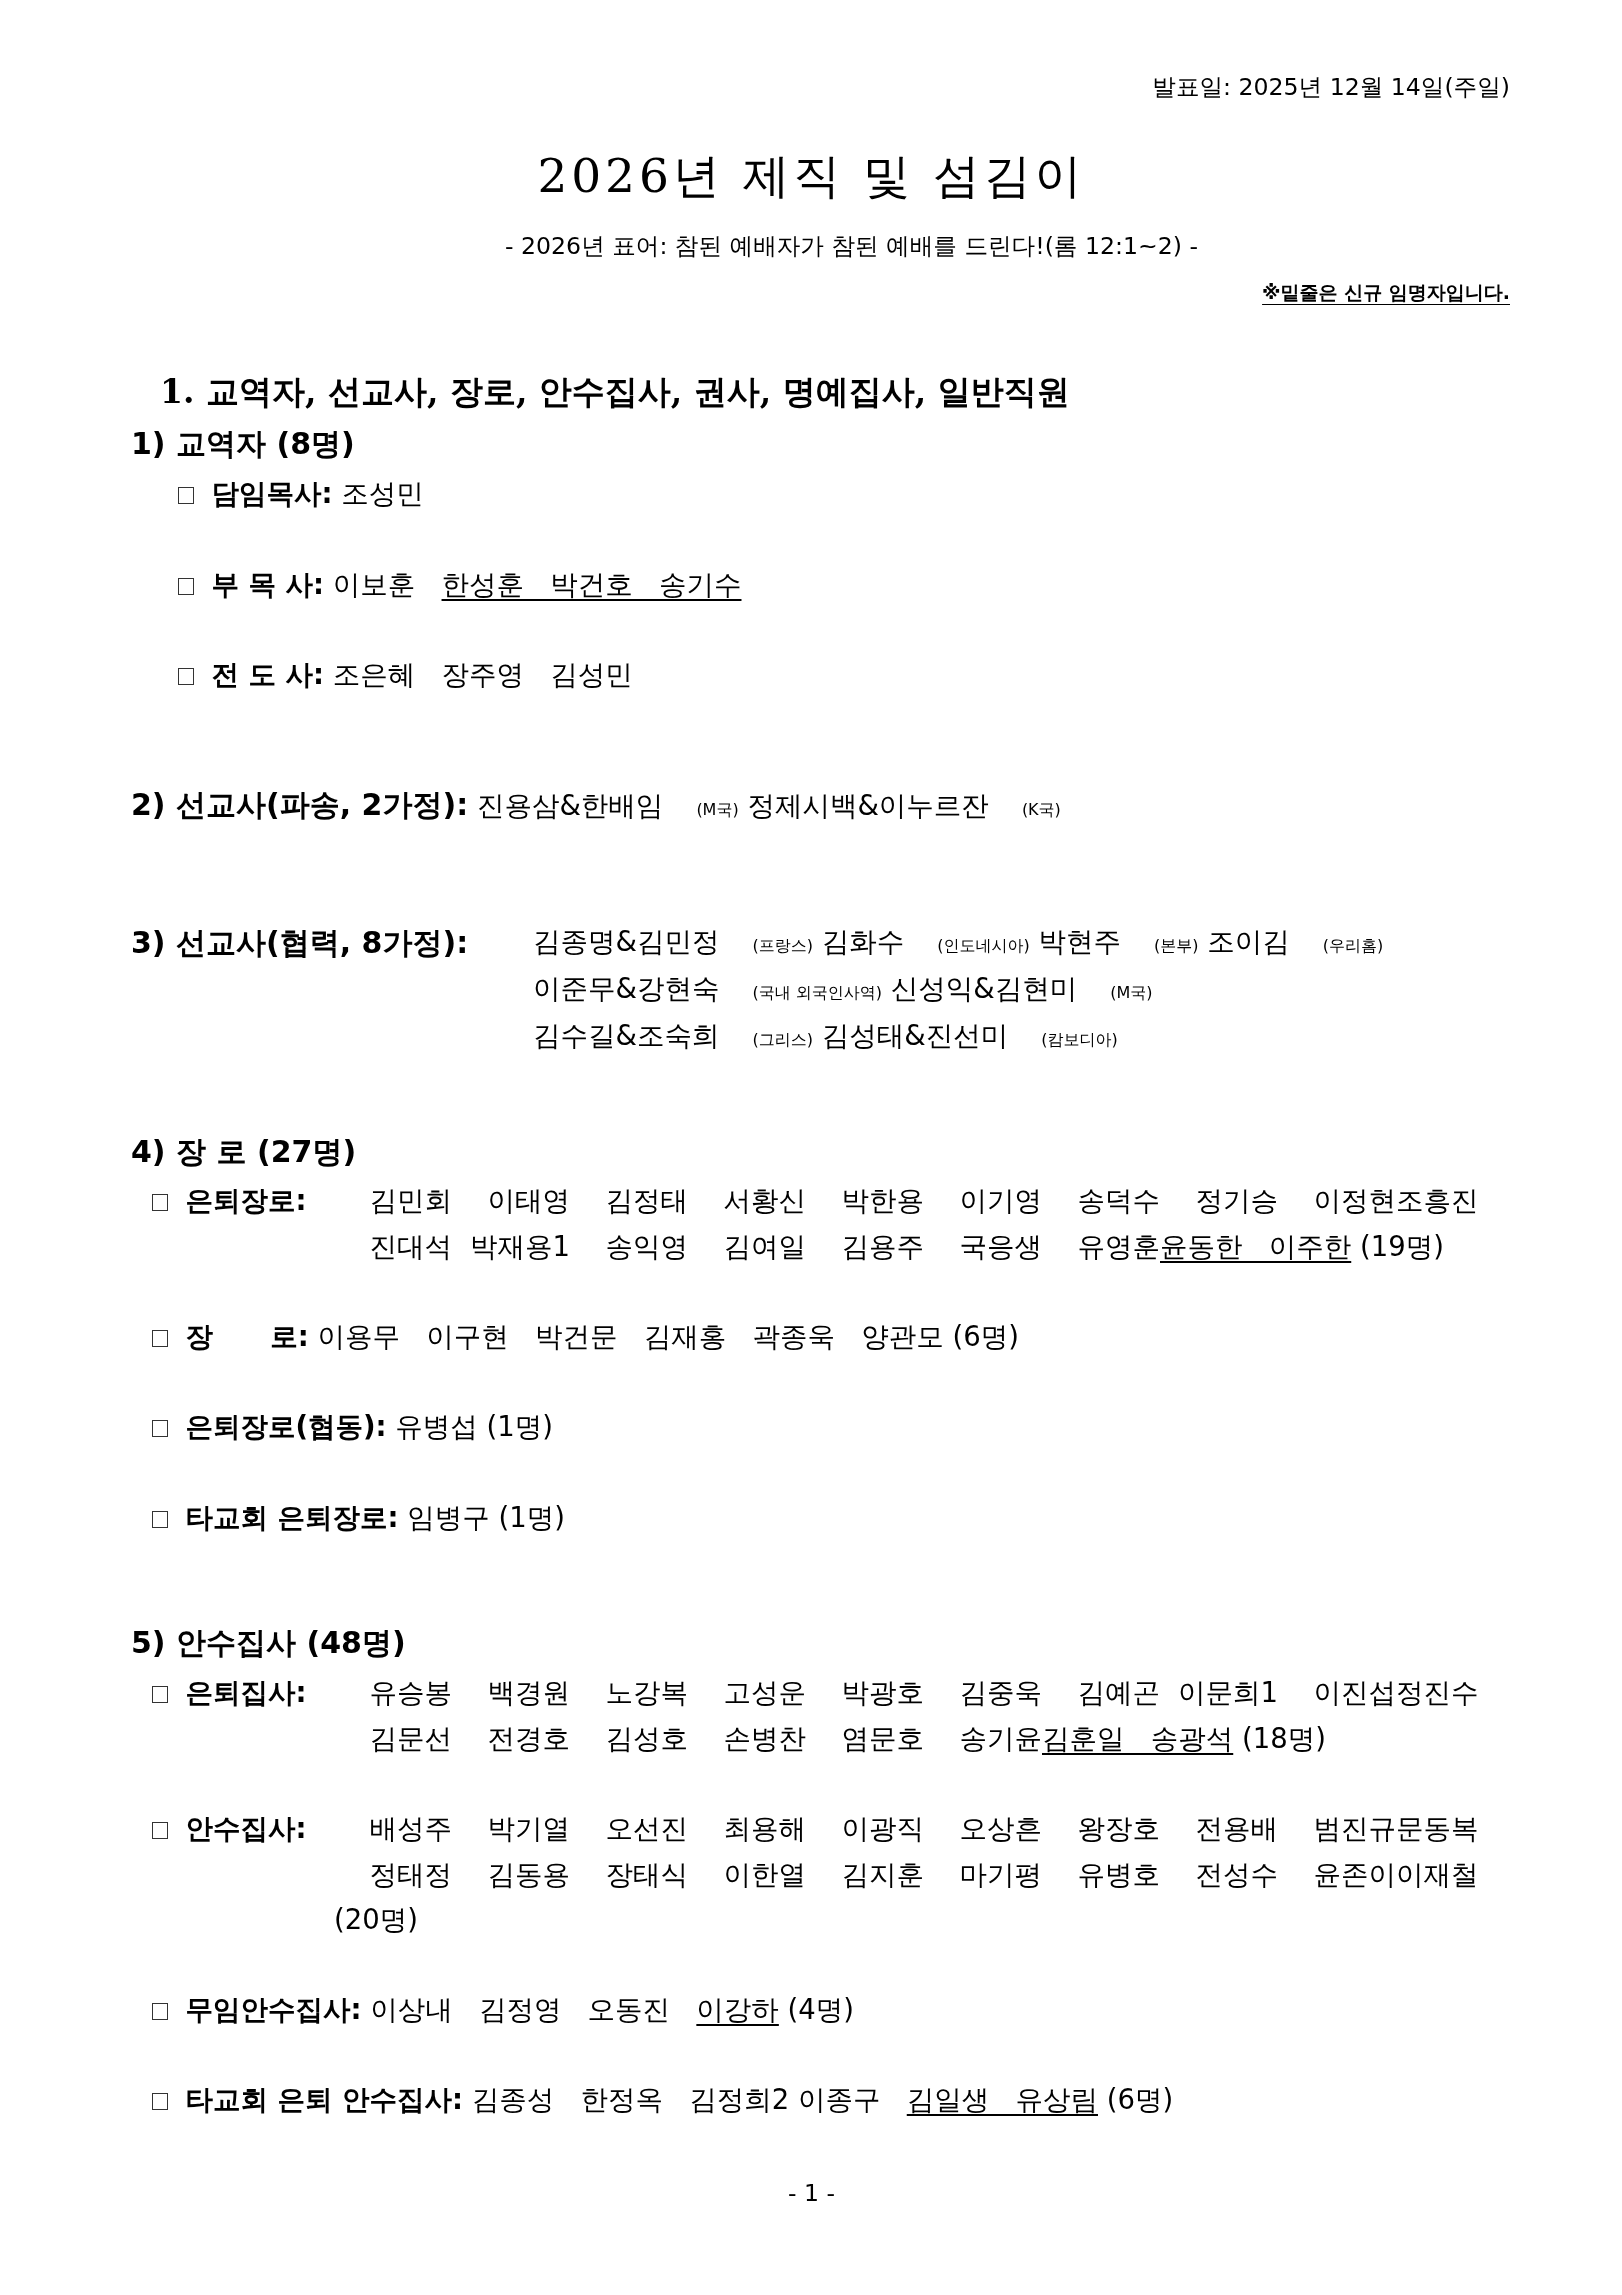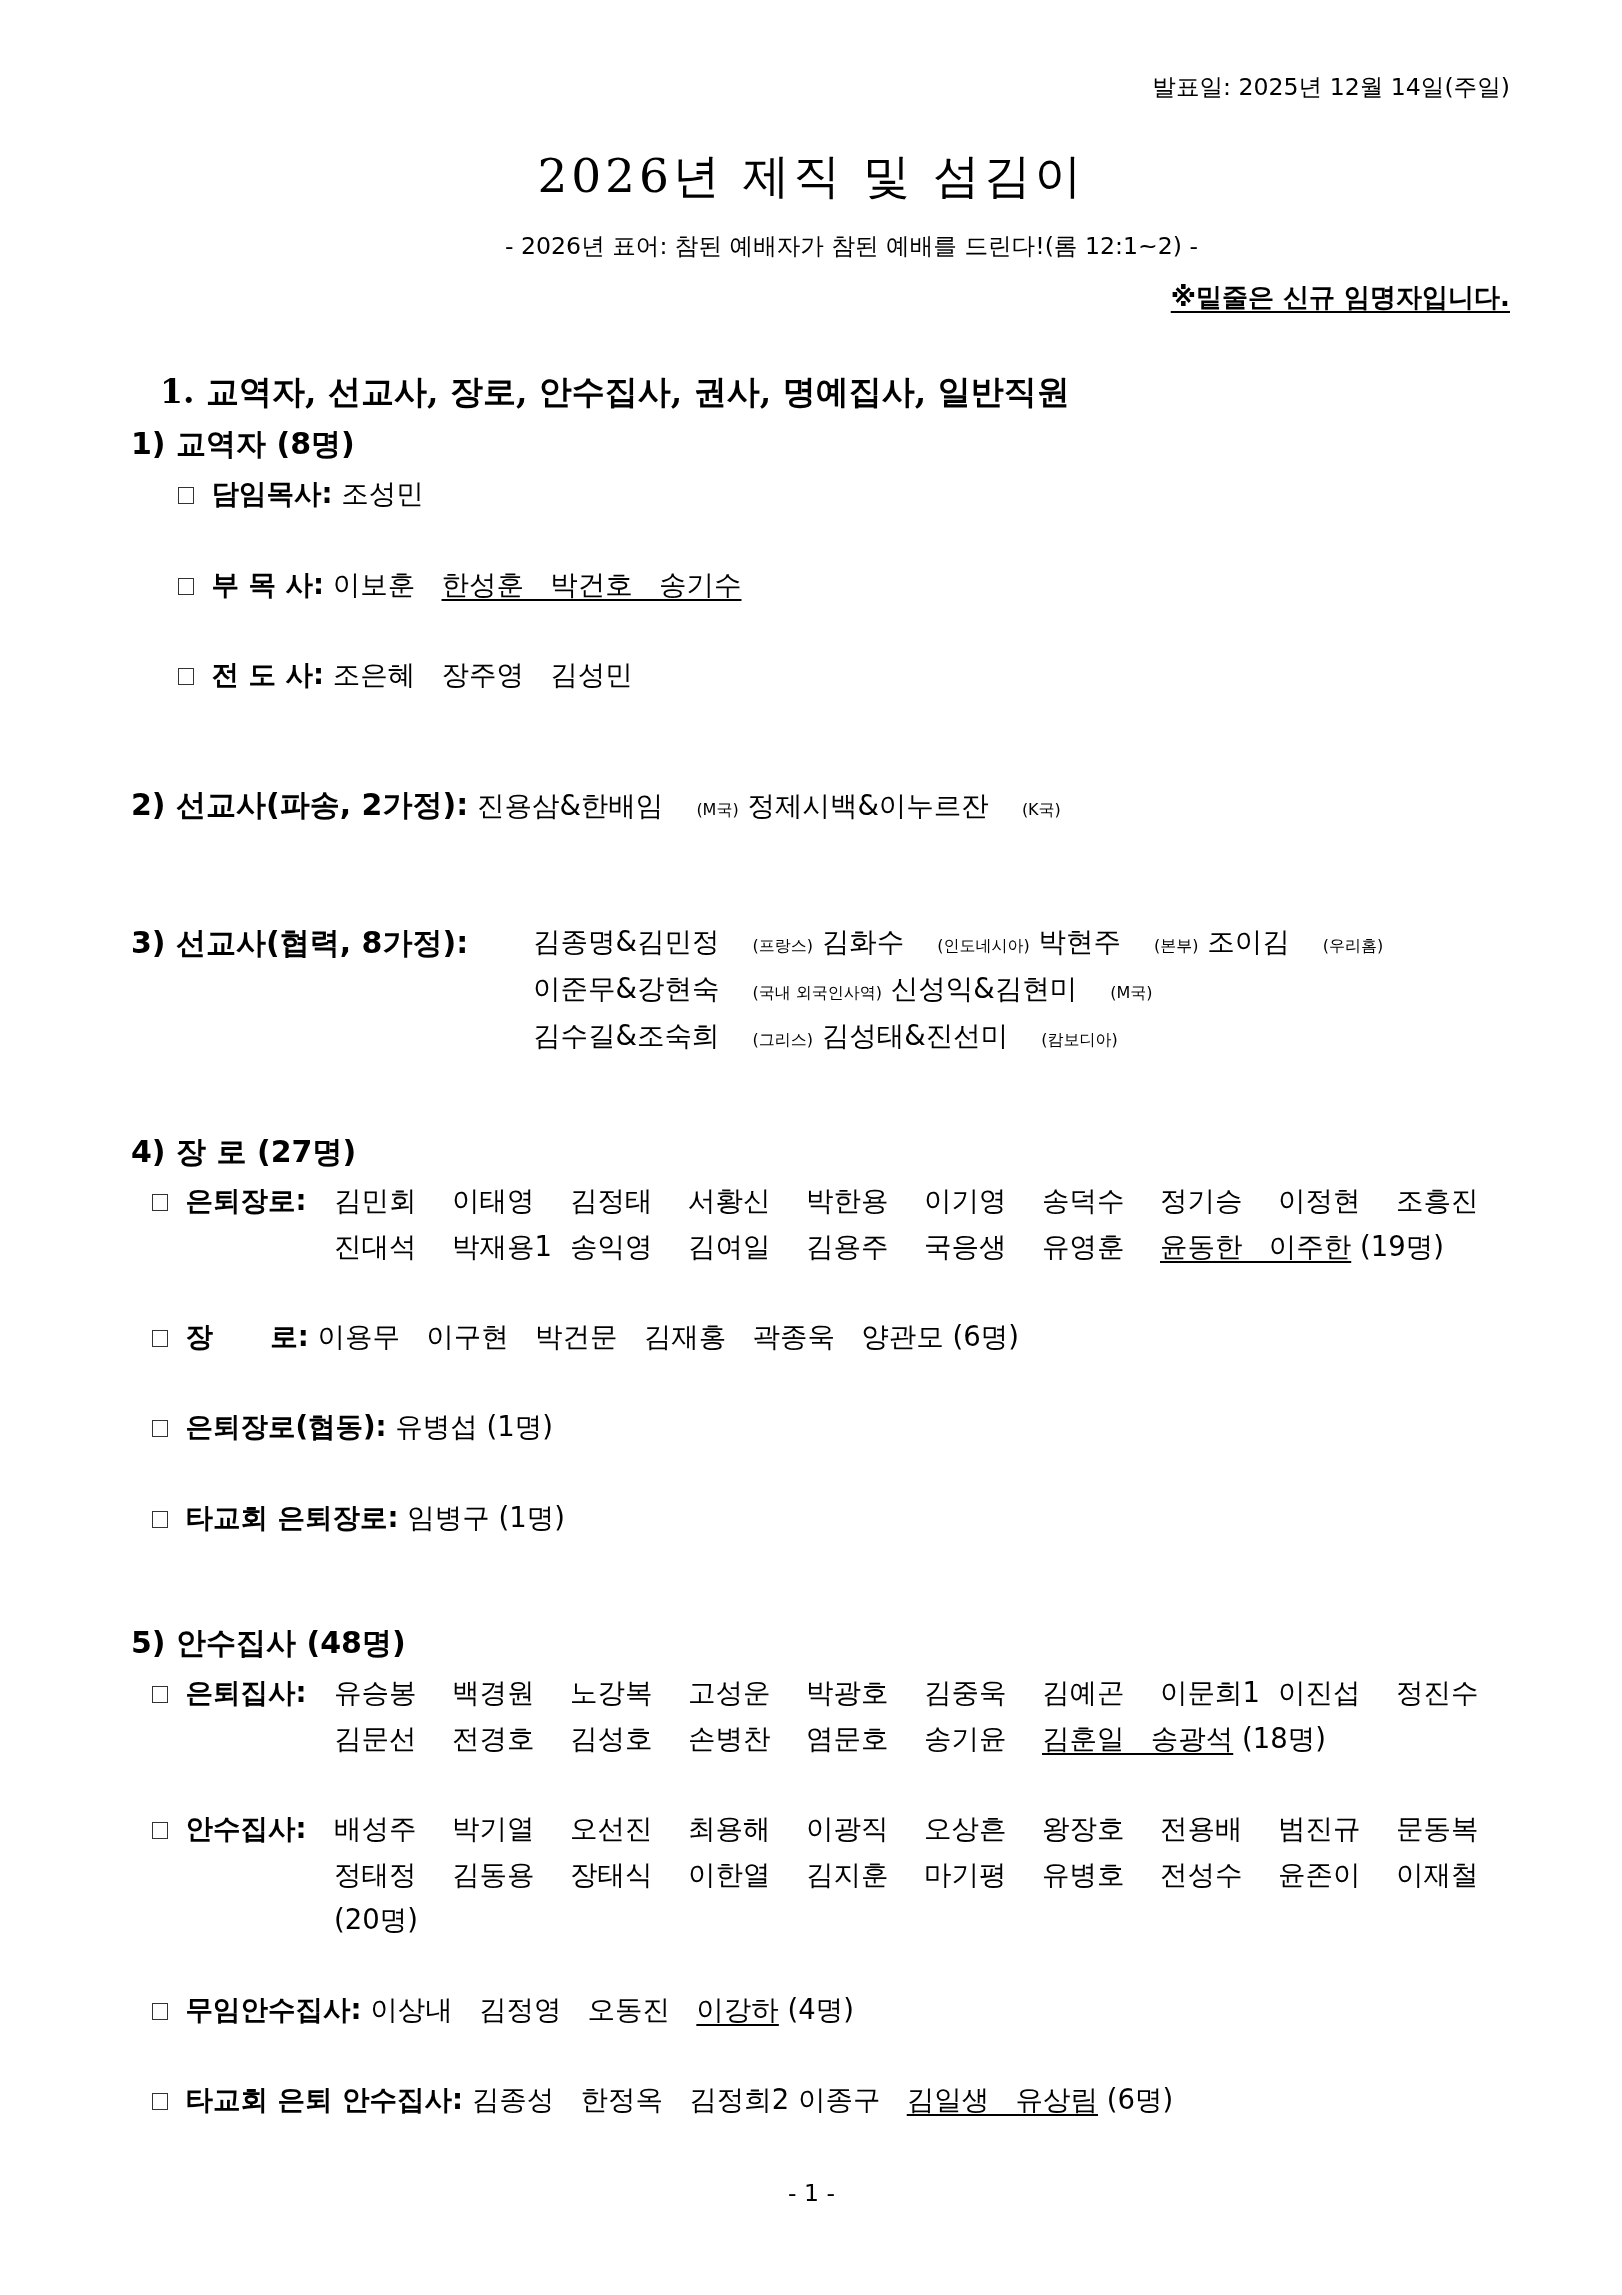--- a/index.html
+++ b/index.html
@@ -5,27 +5,27 @@
   html, body { margin: 0; padding: 0; background: #ffffff; }
   body {
     width: 1623px; height: 2295px; position: relative; overflow: hidden;
     color: #000; font-family: "DejaVu Sans", "Liberation Sans", sans-serif;
   }
   .abs { position: absolute; white-space: nowrap; }
   .date { top: 71px; right: 113px; font-size: 23.6px; }
   .title { top: 145px; left: 0; width: 1623px; text-align: center;
     font-family: "DejaVu Serif", "Liberation Serif", serif; font-size: 47px; letter-spacing: 3.9px; }
   .motto { top: 230px; left: 0; width: 1623px; text-align: center; font-size: 23.6px; padding-left: 40px; }
-  .note { top: 280px; right: 113px; font-size: 26px; font-weight: bold; text-decoration: underline; text-underline-offset: 5.2px; }
+  .note { top: 280px; right: 113px; font-size: 19px; font-weight: bold; text-decoration: underline; text-underline-offset: 5.2px; }
   .h1 { left: 116px; font-family: "DejaVu Serif", "Liberation Serif", serif; font-size: 33px; font-weight: bold; margin-left: 44px; }
   .h2 { left: 131px; font-size: 30px; font-weight: bold; }
   .row { font-size: 27.5px; }
   .box { display: inline-block; width: 14.4px; height: 15.7px; border: 1.3px solid #333; margin-right: 17px; vertical-align: -1.3px; }
   .lbl { font-weight: bold; }
-  .nm { display: inline-block; }
+  .nm { display: inline-block; text-align: right; }
   .grid .nm { width: 118px; }
   .u { text-decoration: underline; text-underline-offset: 5.2px; text-decoration-thickness: 2px; }
   .sm { font-size: 16px; margin-left: 33px; }
   .page { top: 2179px; left: 0; width: 1623px; text-align: center; font-size: 23.6px; }
 </style>
 </head>
 <body>
 
 <div class="abs date">발표일: 2025년 12월 14일(주일)</div>
 <div class="abs title">2026년 제직 및 섬김이</div>

